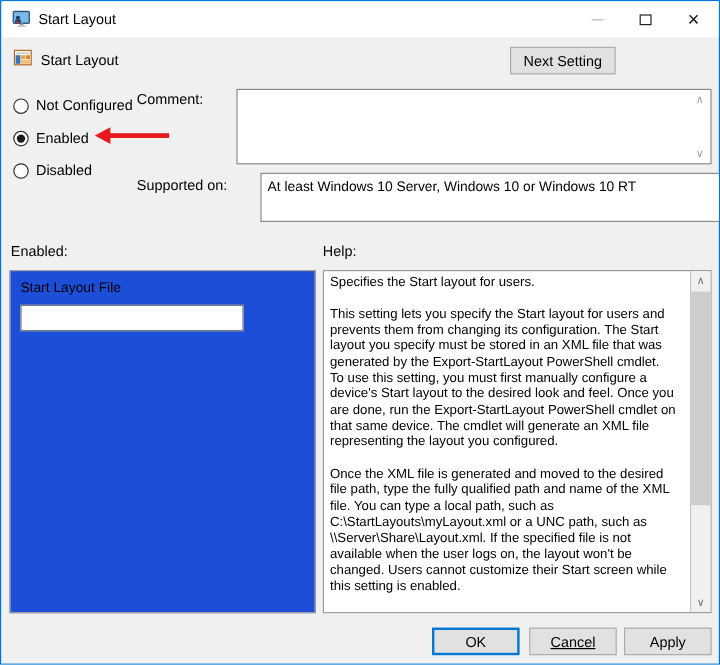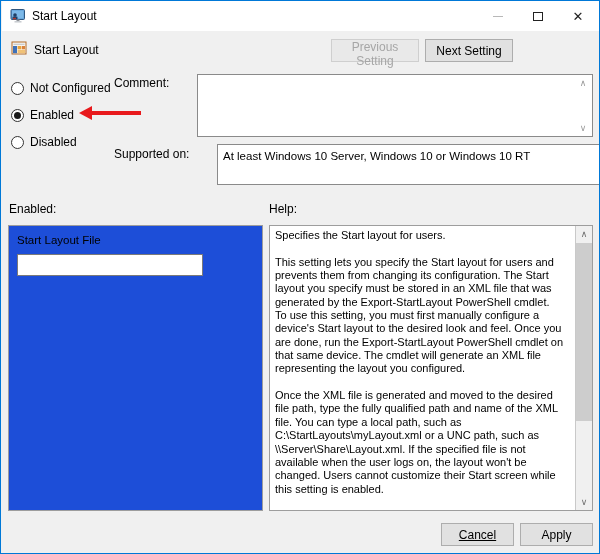--- a/index.html
+++ b/index.html
@@ -118,21 +118,20 @@
       <rect x="1" y="2" width="14" height="12" fill="#fdf6ec" stroke="#b06a28"></rect>
       <rect x="2" y="3" width="12" height="2.6" fill="#f2f2f2"></rect>
       <line x1="2.5" y1="4.3" x2="13.5" y2="4.3" stroke="#b7b7b7" stroke-width="0.8"></line>
       <rect x="2" y="6" width="4" height="7.2" fill="#3f71b8"></rect>
       <rect x="6.6" y="6" width="3.6" height="3.3" fill="#e8a33c"></rect>
       <rect x="10.8" y="6" width="3.2" height="3.3" fill="#d9823b"></rect>
       <rect x="6.6" y="9.9" width="7.4" height="3.3" fill="#f0c277"></rect>
     </svg>
   </span>
   <span class="setting-name">Start Layout</span>
-  <button class="hbtn hbtn-prev disabled">Previous Setting</button>
   <button class="hbtn hbtn-next">Next Setting</button>
 
   <div class="radio-row" style="top:80px;">
     <span class="radio-circle"></span>
     <span class="radio-label">Not Configured</span>
   </div>
   <div class="radio-row on" style="top:107px;">
     <span class="radio-circle"></span>
     <span class="radio-label">Enabled</span>
   </div>
@@ -177,16 +176,17 @@
 Once the XML file is generated and moved to the desired file path, type the fully qualified path and name of the XML file. You can type a local path, such as C:\StartLayouts\myLayout.xml or a UNC path, such as \\Server\Share\Layout.xml. If the specified file is not available when the user logs on, the layout won't be changed. Users cannot customize their Start screen while this setting is enabled.
 
 If you disable this setting or do not configure it, the Start screen</div>
     <div class="vscroll">
       <span class="arrow arrow-up">∧</span>
       <span class="thumb"></span>
       <span class="arrow arrow-down">∨</span>
     </div>
   </div>
 
+  <button class="fbtn fbtn-ok">OK</button>
   <button class="fbtn fbtn-cancel">Cancel</button>
   <button class="fbtn fbtn-apply">Apply</button>
 
 </div>
 
 </body></html>

